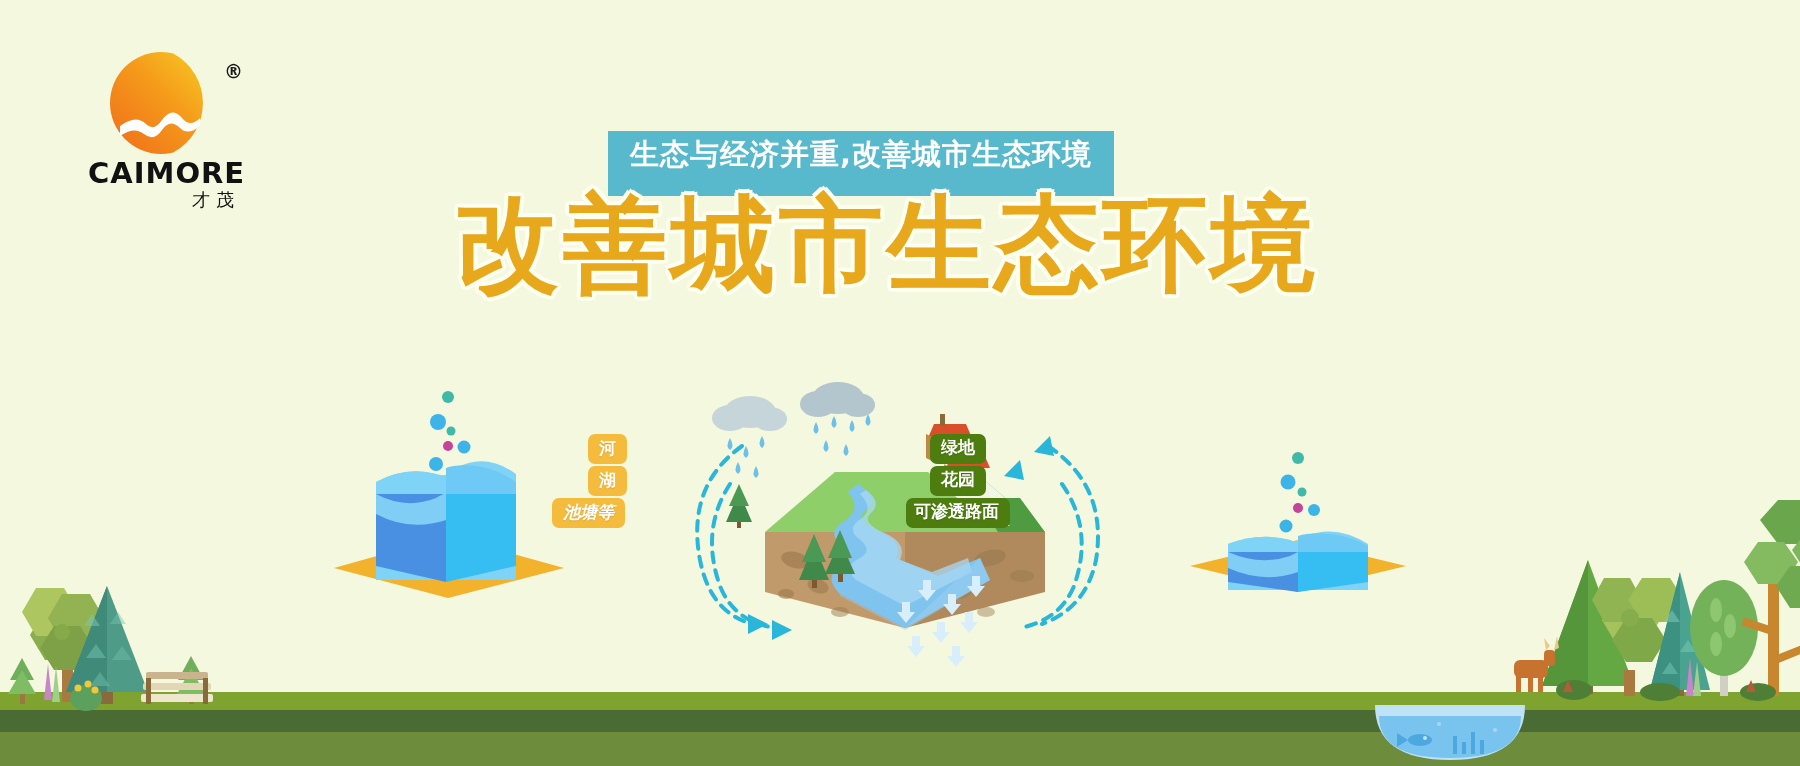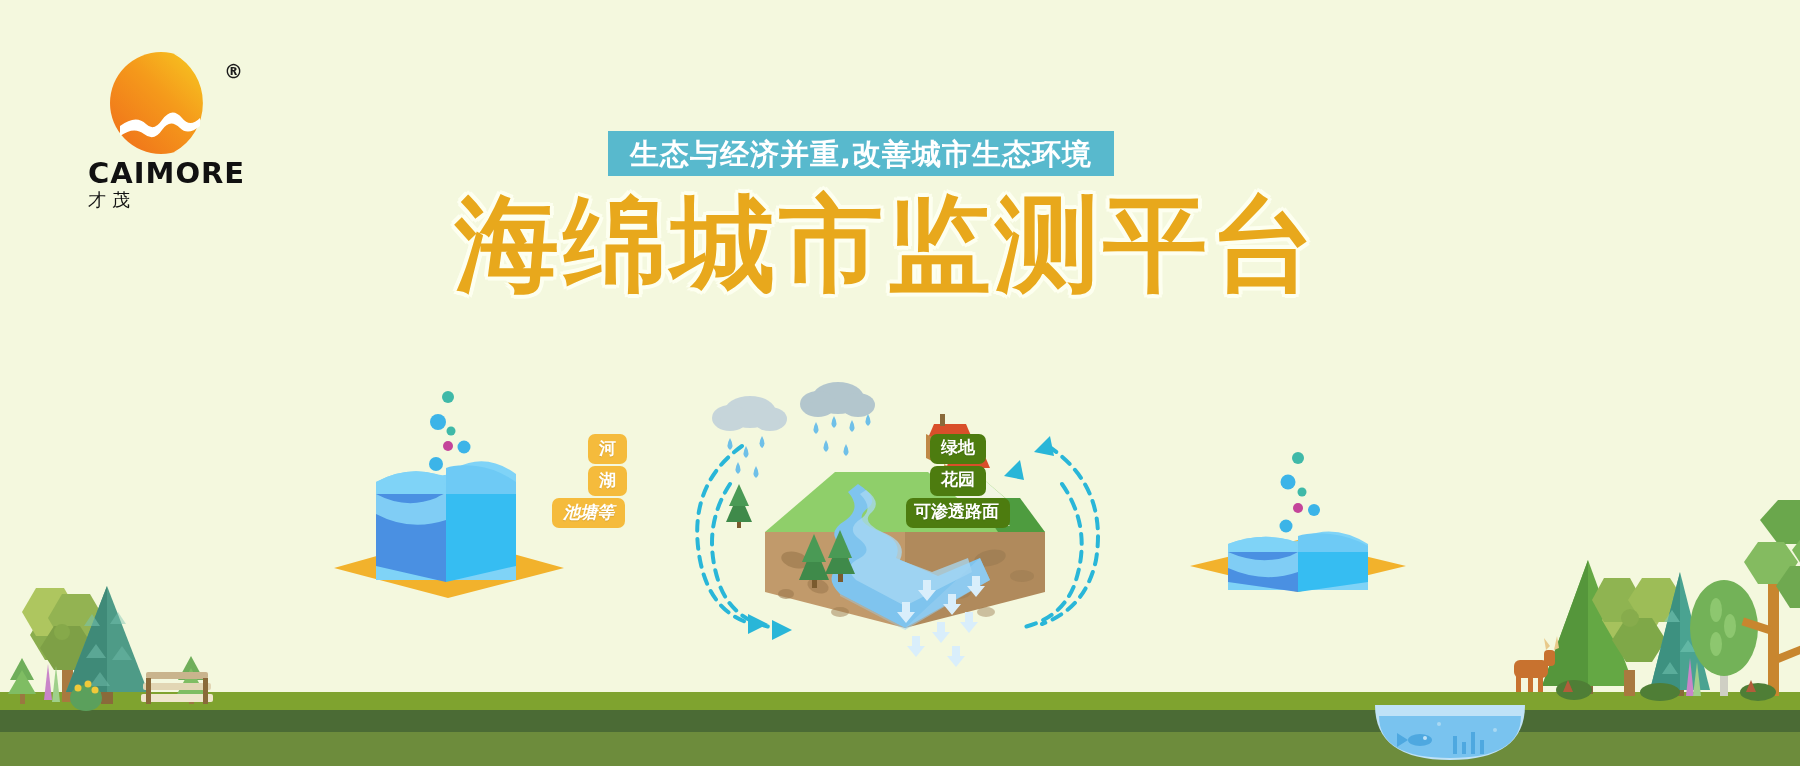--- a/index.html
+++ b/index.html
@@ -16,29 +16,29 @@
   .ground-b { position:absolute; left:0; width:1800px; top:710px; height:22px; background:#4b6b35; }
   .ground-c { position:absolute; left:0; width:1800px; top:732px; height:34px; background:#6d8c3c; }
 
   
   .logo { position:absolute; left:88px; top:48px; width:160px; height:170px; }
   .logo-mark { position:absolute; left:8px; top:0; width:130px; height:110px; }
   .logo-reg { position:absolute; left:136px; top:12px; font-size:19px; color:#1a1a1a; font-weight:700; }
   .logo-word { position:absolute; left:0; top:108px; width:152px; 
                font-size:29px; font-weight:800; letter-spacing:1px; color:#111;
                font-family:"DejaVu Sans","Liberation Sans",sans-serif; }
-  .logo-cn { position:absolute; left:0; top:140px; width:152px; text-align:left;
+  .logo-cn { position:absolute; left:0; top:140px; width:152px; text-align:right;
              font-size:18px; color:#111; letter-spacing:6px; }
 
   
   .subtitle-wrap { position:absolute; left:608px; top:131px; }
   .subtitle {
     display:inline-block; background:#58b9cd; color:#ffffff;
     font-size:29px; font-weight:700; letter-spacing:1px;
-    padding:9px 22px 7px 22px; line-height:1;
+    padding:9px 22px 27px 22px; line-height:1;
     white-space:nowrap;
   }
   .title {
     position:absolute; left:455px; top:186px; width:900px;
     font-size:104px; font-weight:900; color:#e8a81c;
     letter-spacing:4px; line-height:1.12; white-space:nowrap;
     text-shadow:
       -3px -3px 0 #fdfff0, 3px -3px 0 #fdfff0, -3px 3px 0 #fdfff0, 3px 3px 0 #fdfff0,
       0 -4px 0 #fdfff0, 0 4px 0 #fdfff0, -4px 0 0 #fdfff0, 4px 0 0 #fdfff0;
   }
@@ -219,21 +219,21 @@
                L 104 78 Q 92 88 84 80 Q 74 70 66 82 Q 58 94 48 86 Q 38 78 24 88 Z" fill="#ffffff"></path>
     </svg>
     <span class="logo-reg">®</span>
     <div class="logo-word">CAIMORE</div>
     <div class="logo-cn">才茂</div>
   </div>
 
   <div class="subtitle-wrap">
     <span class="subtitle">生态与经济并重,改善城市生态环境</span>
   </div>
-  <h1 class="title">海绵城市监测平台</h1>
+  <h1 class="title">改善城市生态环境</h1>
 
   <svg style="position:absolute;left:690px;top:380px;width:420px;height:300px;overflow:visible">
 
     <g>
       <ellipse cx="60" cy="32" rx="26" ry="16" fill="#c6d5da"></ellipse>
       <ellipse cx="40" cy="38" rx="18" ry="13" fill="#c6d5da"></ellipse>
       <ellipse cx="80" cy="39" rx="17" ry="12" fill="#c6d5da"></ellipse>
       <rect x="30" y="36" width="60" height="10" rx="5" fill="#c6d5da"></rect>
     </g>
     <g fill="#6fc0e8">

